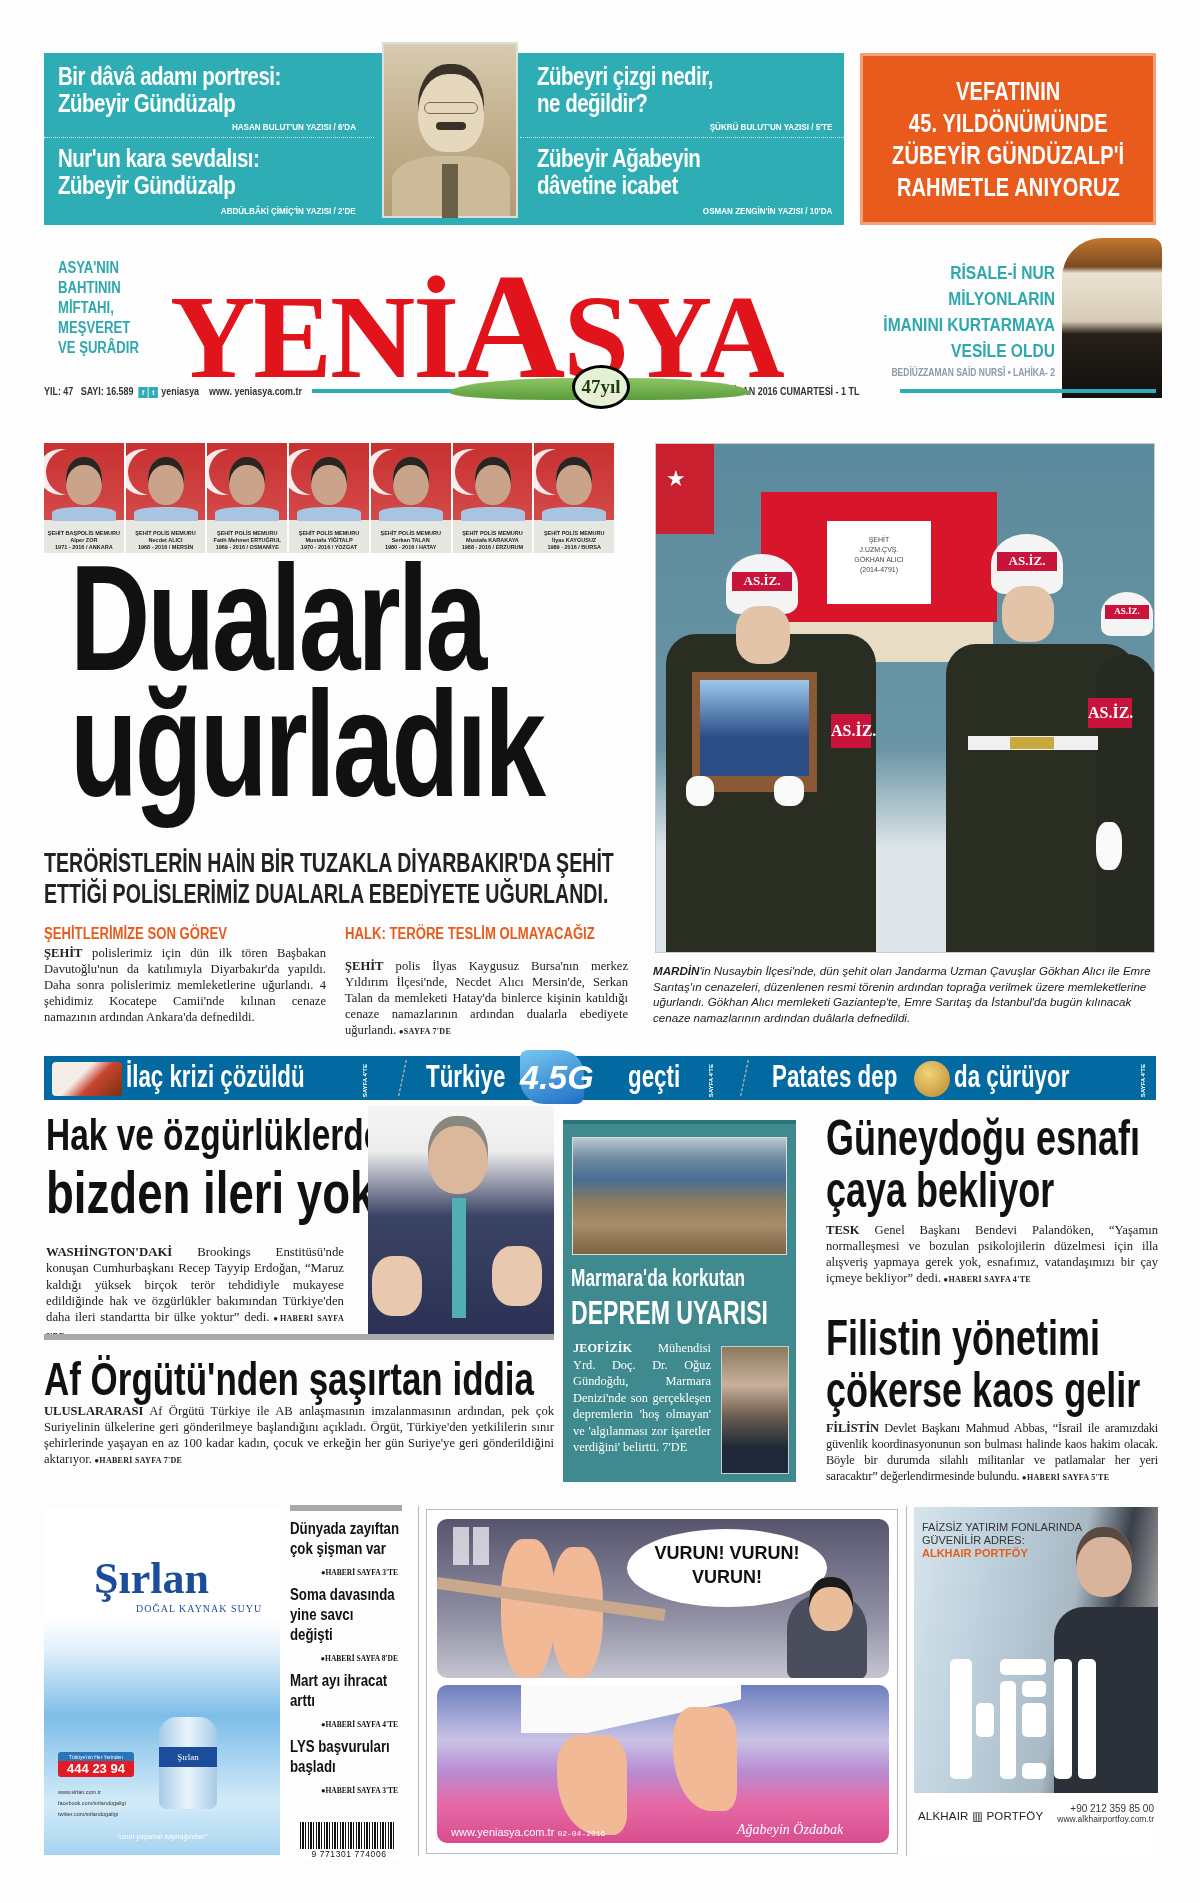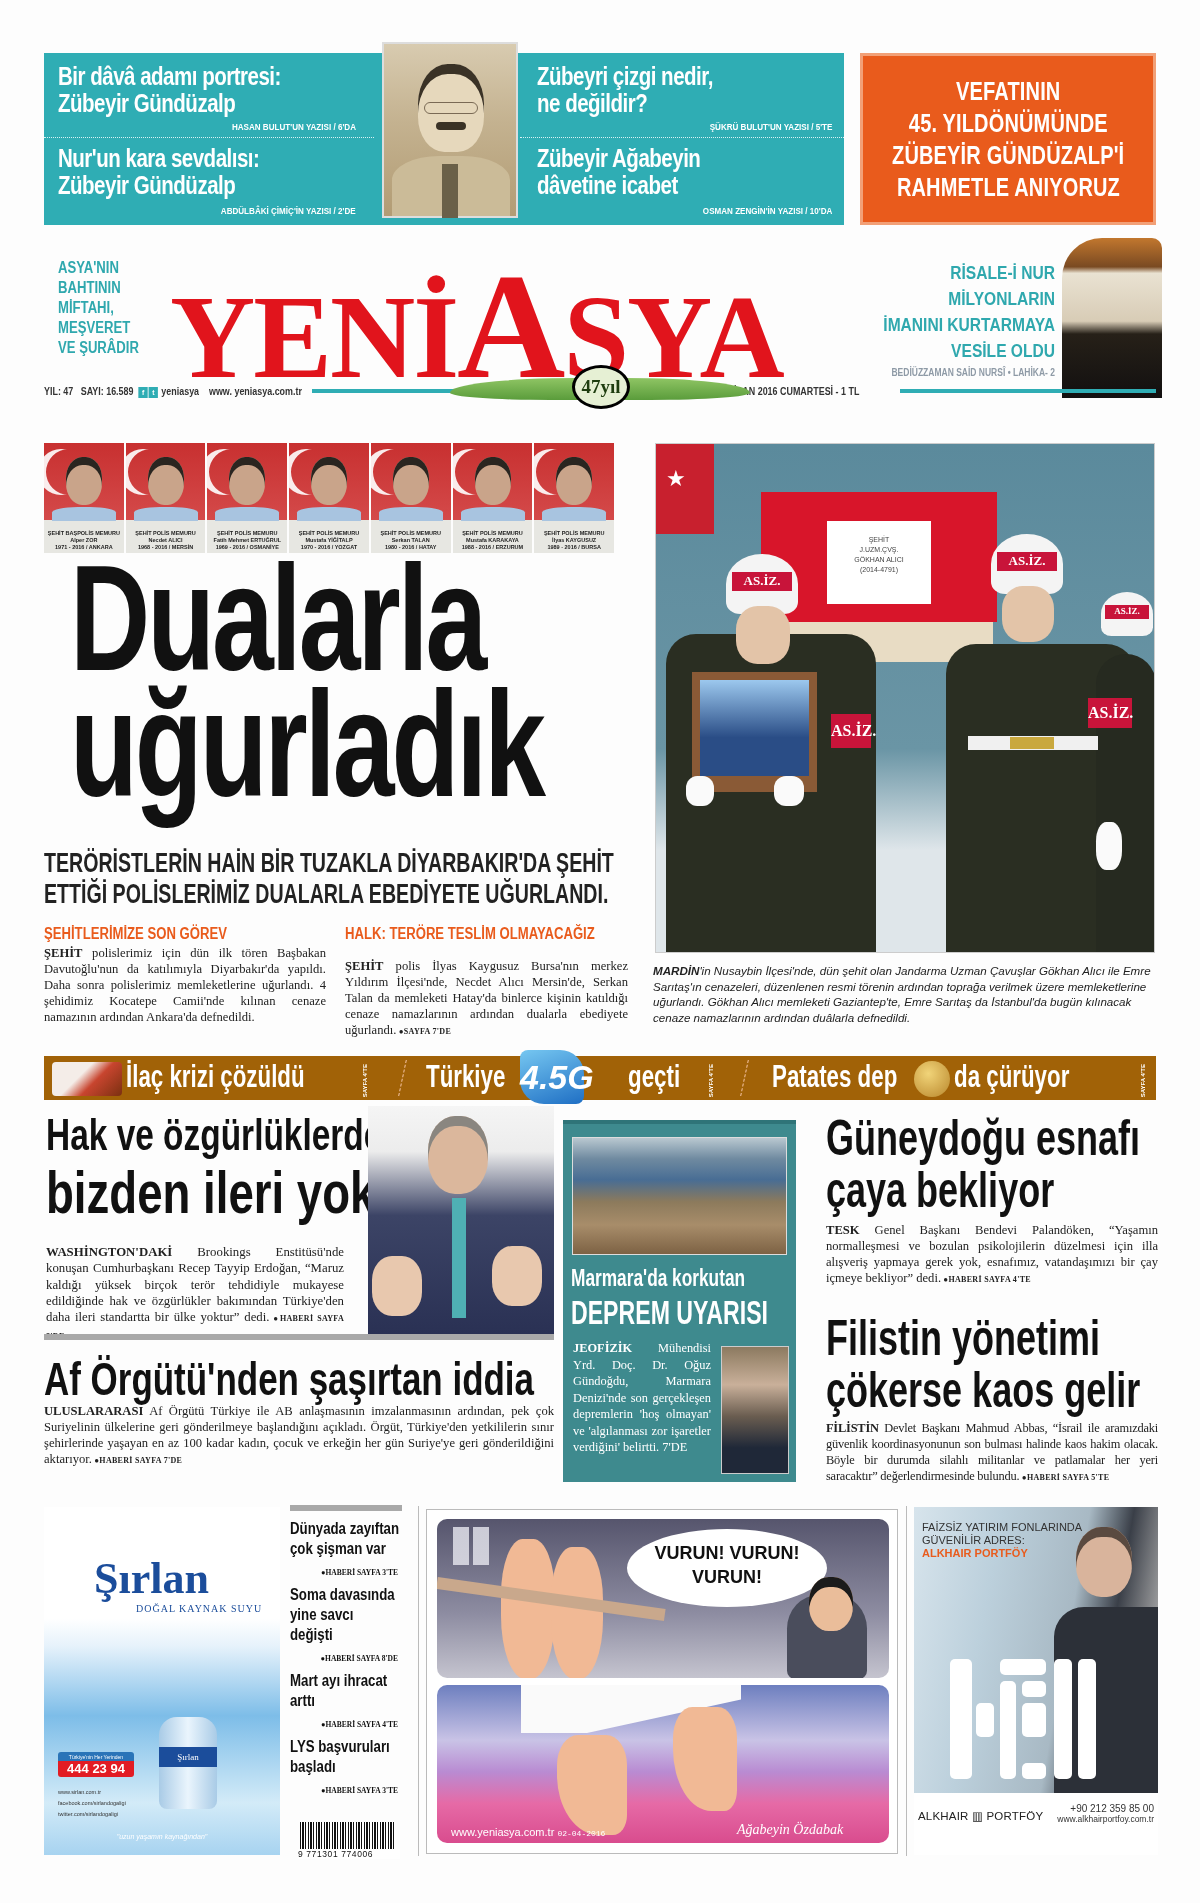--- a/index.html
+++ b/index.html
@@ -63,21 +63,21 @@
   .coffin { position:absolute; background:#d8152a; }
   .coffin .plate { position:absolute; left:28%; top:22%; width:44%; height:64%; background:#fff; text-align:center; font-size:7px; line-height:10px; color:#444; padding-top:14px; }
   .frame { position:absolute; background:#8a5a36; }
   .frame .pic { position:absolute; left:8px; top:8px; right:8px; bottom:16px; background: linear-gradient(180deg,#9cc8ee,#2a4d86 60%); }
   .armband { position:absolute; background:#c8143a; color:#fff; font-weight:bold; font-family:"Liberation Serif",serif; font-size:16px; text-align:center; }
   .belt { position:absolute; height:14px; background:#f0f0f0; }
   #caption { left: 653px; top: 963px; width: 505px; font-style: italic; font-size: 11.6px; line-height: 15.5px; color:#222; }
   #caption b { font-weight:bold; }
 
   
-  #teaser { left: 44px; top: 1056px; width: 1112px; height: 44px; background:#a16207; }
+  #teaser { left: 44px; top: 1056px; width: 1112px; height: 44px; background:#0369a1; }
   .teaser-item { position:absolute; top:1px; color:#fff; font-weight:bold; font-size:31px; line-height:40px; transform: scaleX(0.72); transform-origin:left top; white-space:nowrap; }
   .teaser-ref { position:absolute; top:8px; color:#fff; font-size:6px; font-weight:bold; writing-mode: vertical-rl; transform: rotate(180deg); }
   .teaser-sep { position:absolute; top:4px; height:36px; border-left:1.5px dashed #f7c6a7; transform: skewX(-12deg); }
   #pills { left: 52px; top: 1062px; width: 70px; height: 34px; background: linear-gradient(135deg,#f4ede8 40%,#c8452f 60%,#7a3010 100%); border-radius:4px; }
   #badge4g { left: 520px; top: 1050px; width: 64px; height: 54px; background: linear-gradient(160deg,#76c7f1,#1f6fc4); border-radius: 8px 24px 8px 24px; color:#fff; font-weight:bold; font-size:34px; line-height:54px; text-align:center; font-style:italic; }
   #potato { left: 914px; top: 1061px; width: 36px; height: 36px; border-radius:50%; background: radial-gradient(circle at 40% 35%,#f1d479,#b9872c); }
 
   
   .hl { position:absolute; font-weight:bold; color:#111; white-space:nowrap; transform-origin:left top; }
   #erdogan { left: 368px; top: 1106px; width: 186px; height: 228px; background: linear-gradient(180deg,#f5f5f5 0%,#ececec 20%,#3c4466 48%,#2a3154 100%); overflow:hidden; }
@@ -103,21 +103,21 @@
   #sirlan .tel-top { position:absolute; left:14px; top:245px; width:76px; height:10px; background:#2a74b8; color:#fff; font-size:5px; text-align:center; line-height:10px; border-radius:3px 3px 0 0; }
   #sirlan .tel { position:absolute; left:14px; top:254px; width:76px; height:16px; background:#e21c24; color:#fff; font-weight:bold; font-size:13px; text-align:center; line-height:16px; border-radius:0 0 3px 3px; }
   #sirlan .web { position:absolute; left:14px; top:280px; font-size:5.5px; color:#333; line-height:11px; }
   #sirlan .slog { position:absolute; left:0; right:0; top:326px; text-align:center; font-size:7px; color:#fff; font-style:italic; }
 
   #briefs { left: 290px; top: 1505px; width: 112px; }
   #briefs .bar { height:6px; background:#a9a9a9; margin-bottom:8px; }
   .brief-t { font-weight:bold; font-size:17px; line-height:20px; transform:scaleX(0.78); transform-origin:left top; width:140px; }
   .brief-r { font-family:"Liberation Serif",serif; font-size:7.5px; font-weight:bold; text-align:right; margin:9px 0 8px; padding-right:4px; }
   #barcode { left: 300px; top: 1822px; width: 96px; height: 32px; background: repeating-linear-gradient(90deg,#111 0 1px,#fff 1px 2px,#111 2px 4px,#fff 4px 5px,#111 5px 6px,#fff 6px 8px); }
-  #barcode-num { left: 298px; top: 1849px; width: 102px; background:#fff; font-size:8.5px; letter-spacing:0.6px; text-align:left; color:#111; }
+  #barcode-num { left: 298px; top: 1849px; width: 102px; background:#fff; font-size:8.5px; letter-spacing:0.6px; text-align:center; color:#111; }
   .vline { position:absolute; width:1px; background:#bbb; }
 
   #cartoon { left: 426px; top: 1509px; width: 472px; height: 345px; border:1px solid #bbb; background:#fff; }
   #cartoon .p1 { position:absolute; left:10px; top:9px; width:452px; height:159px; border-radius:10px; background: linear-gradient(180deg,#56556d 0%,#8e8da2 60%,#c5c4cf 100%); overflow:hidden; }
   #cartoon .p2 { position:absolute; left:10px; top:175px; width:452px; height:158px; border-radius:10px; background: linear-gradient(180deg,#6d7fbf 0%,#c9c3e6 35%,#b98bd2 55%,#e66aa6 75%,#d94c8e 100%); overflow:hidden; }
   #cartoon .foot { position:absolute; background:#f1b995; border-radius:40% 40% 45% 45%; }
   #cartoon .stick { position:absolute; left:0; top:58px; width:230px; height:12px; background:#c9a88c; transform: rotate(8deg); transform-origin:left center; }
   #cartoon .bubble { position:absolute; left:190px; top:10px; width:200px; height:78px; background:#fff; border-radius:50%; text-align:center; font-weight:bold; font-size:18px; line-height:24px; padding-top:12px; color:#111; }
   #cartoon .man { position:absolute; left:350px; top:76px; width:80px; height:84px; background:#4a4d5c; border-radius: 40% 40% 10% 10%; }
   #cartoon .manhead { position:absolute; left:372px; top:58px; width:44px; height:54px; background:#eabd9a; border-radius:45%; box-shadow: inset 0 10px 0 #1b1b1b; }

